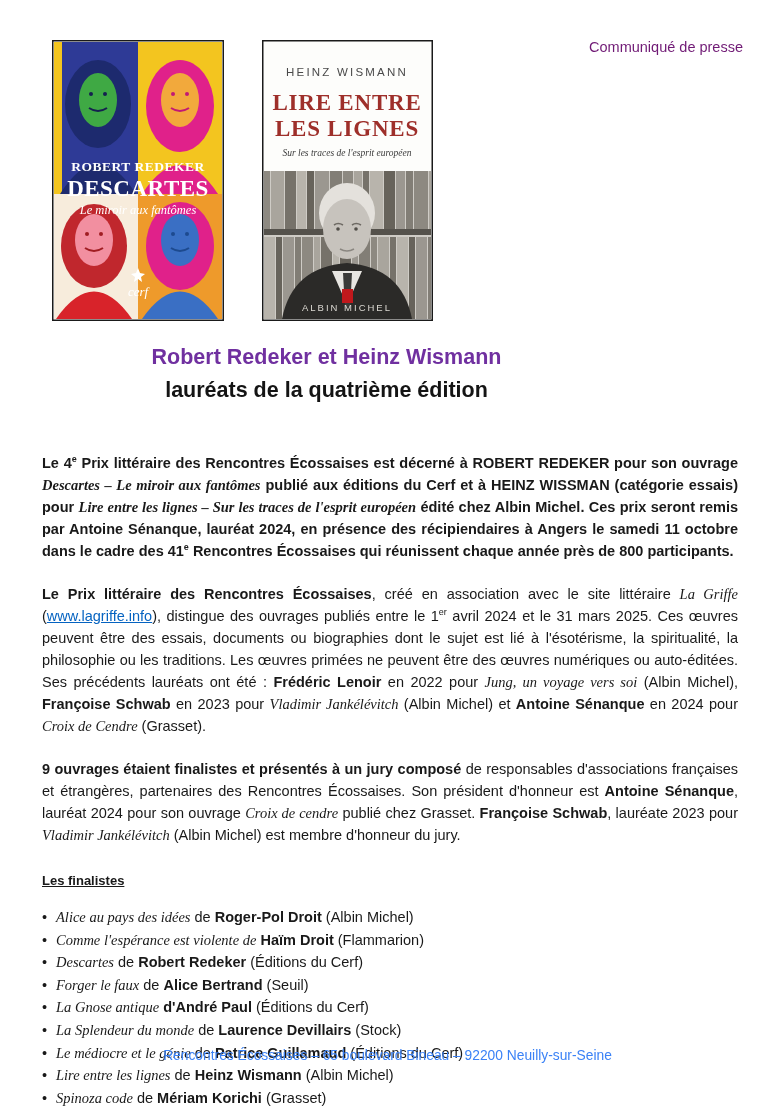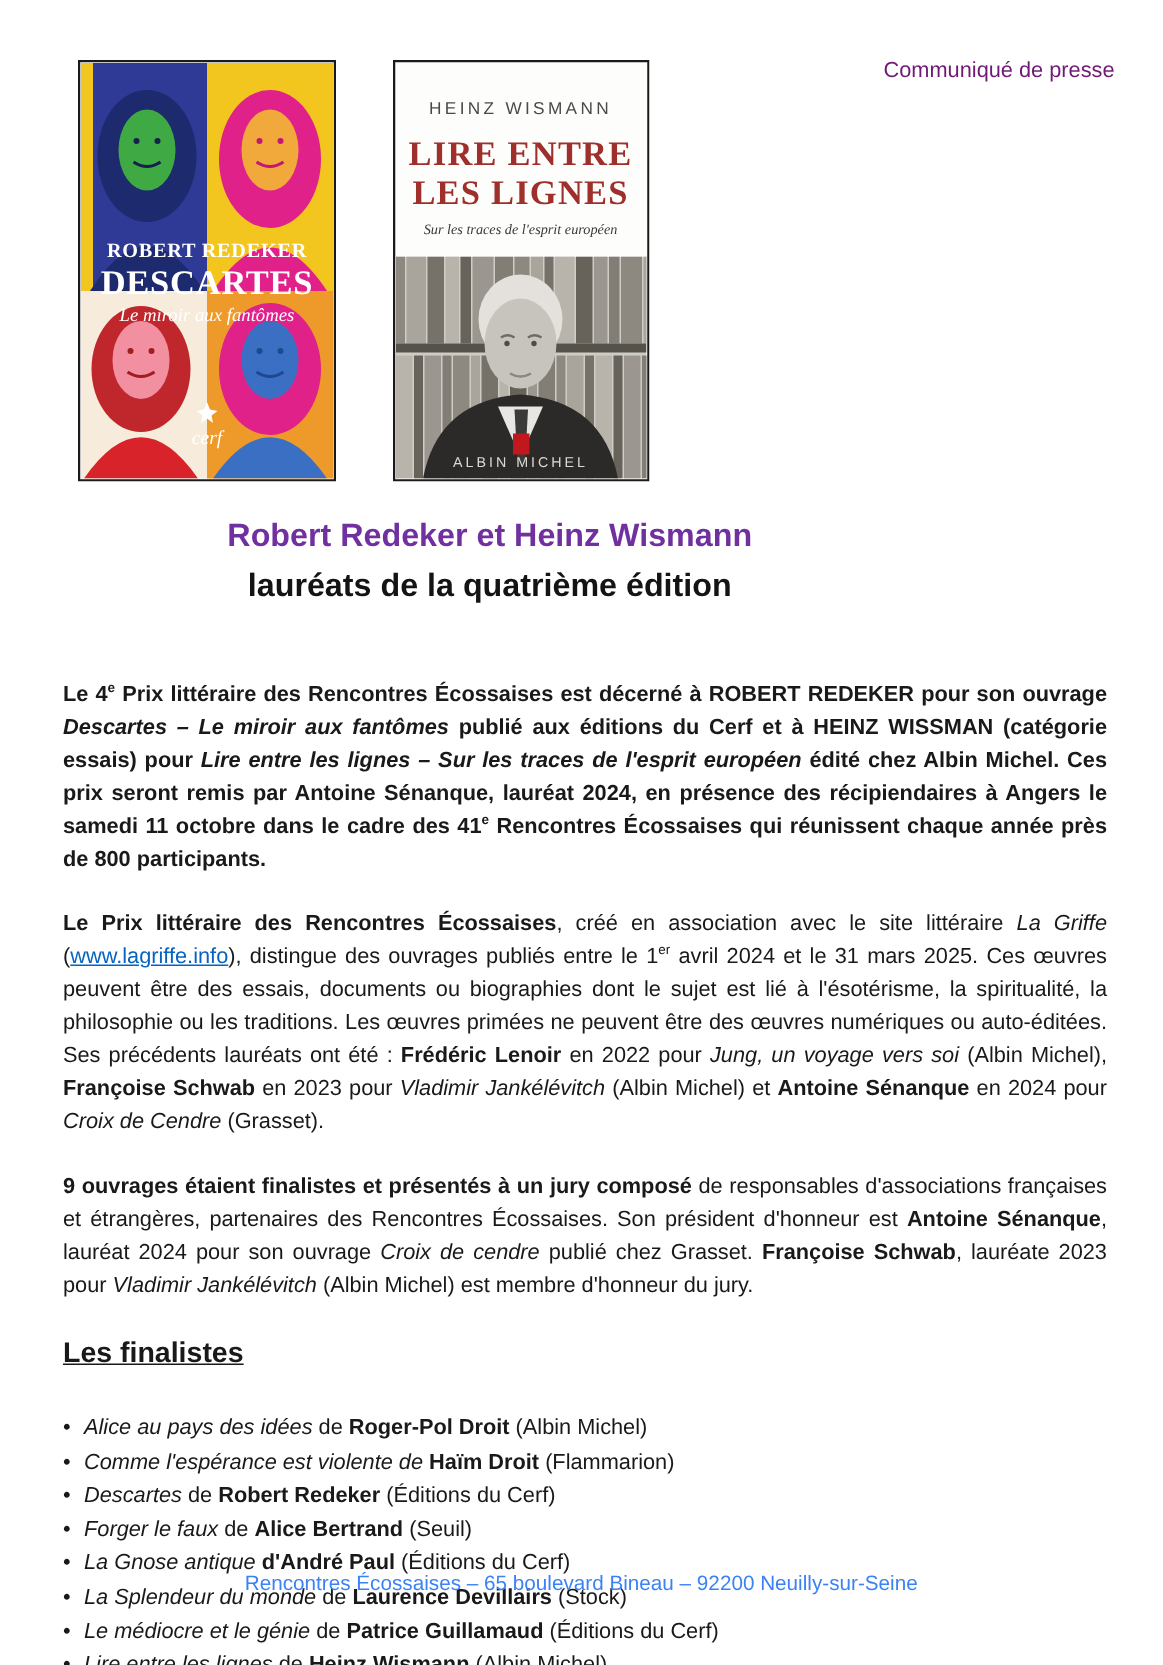--- a/index.html
+++ b/index.html
@@ -21,28 +21,28 @@
   
   .headline{position:absolute;top:341px;left:0;width:653px;text-align:center;
             font-weight:bold;font-size:21.5px;line-height:33px;color:#141414;}
   .purple{color:var(--purple,#7030A0);}
 
   
   .body-copy{position:absolute;left:42px;top:452px;width:696px;
              font-size:14.5px;line-height:22px;text-align:justify;color:#191919;}
   .body-copy p{margin:0 0 21px 0;}
   .b{font-weight:bold;}
-  .i{font-style:italic;}
+  .i{font-style:italic;font-family:Liberation Serif, serif;}
   .sup{font-size:0.62em;vertical-align:super;line-height:0;}
   a.link,span.link{color:var(--link,#0563C1);text-decoration:underline;cursor:pointer;}
 
   
   .finalists{margin-top:24px;}
-  .finalists-heading{font-weight:bold;text-decoration:underline;font-size:19px;
-                     margin-bottom:27px;}
+  .finalists-heading{font-weight:bold;text-decoration:underline;font-size:13px;
+                     margin-bottom:14px;}
   .finalist-row{display:flex;line-height:22.6px;text-align:left;}
   .bullet{width:14px;flex:0 0 14px;}
 
   
   .page-footer{position:absolute;top:1048px;left:0;width:775px;text-align:center;
                font-size:13.8px;color:#3b82f6;}
 
   
   text{user-select:none;}
   .serif{font-family:"Liberation Serif",serif;}

